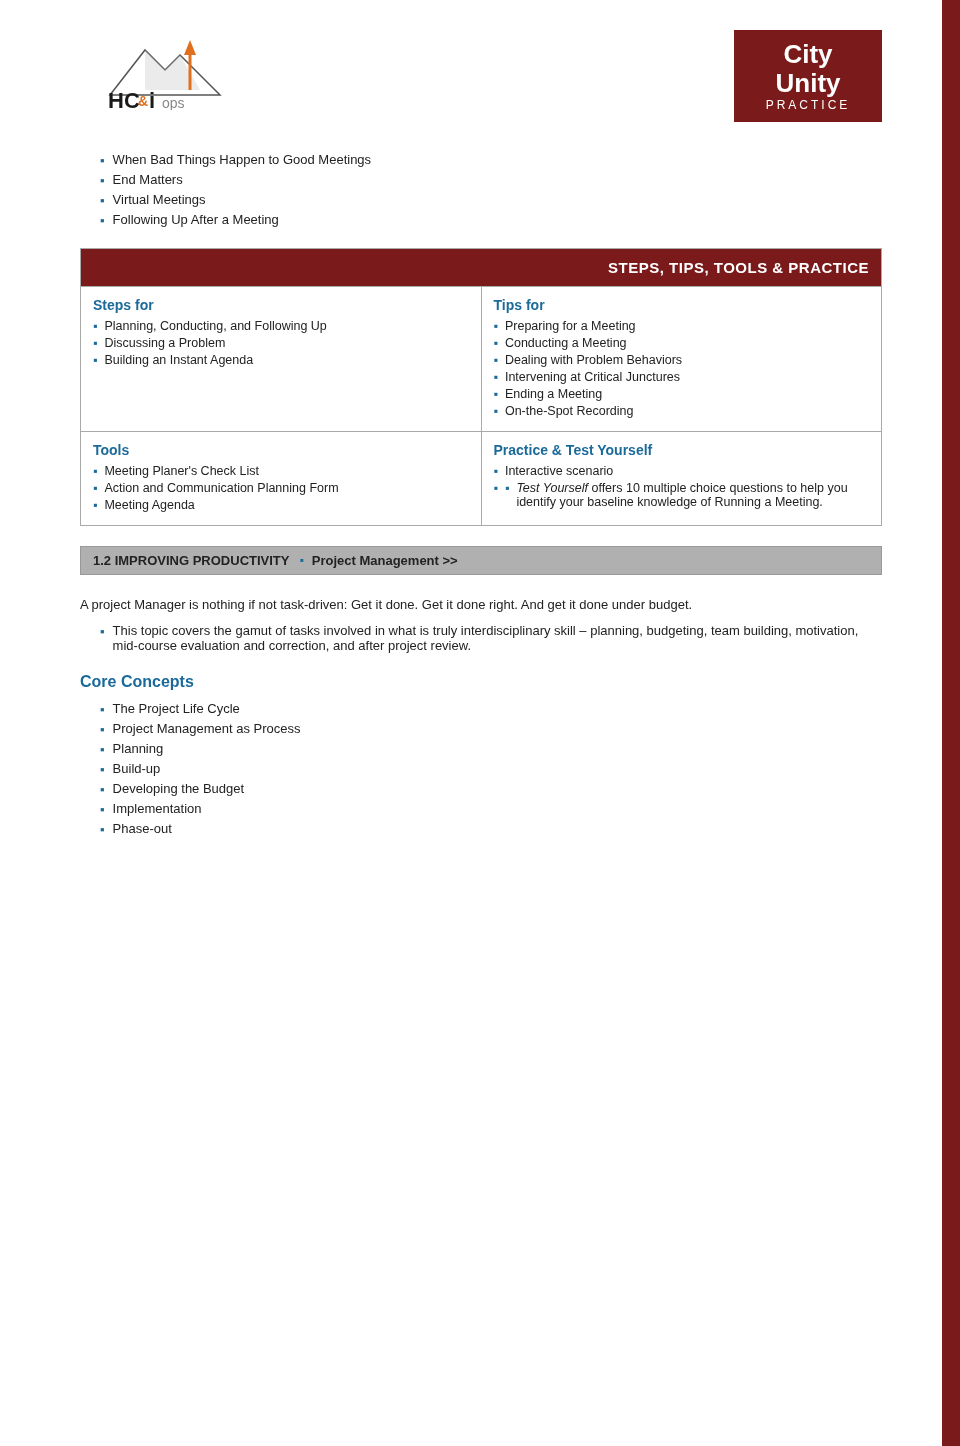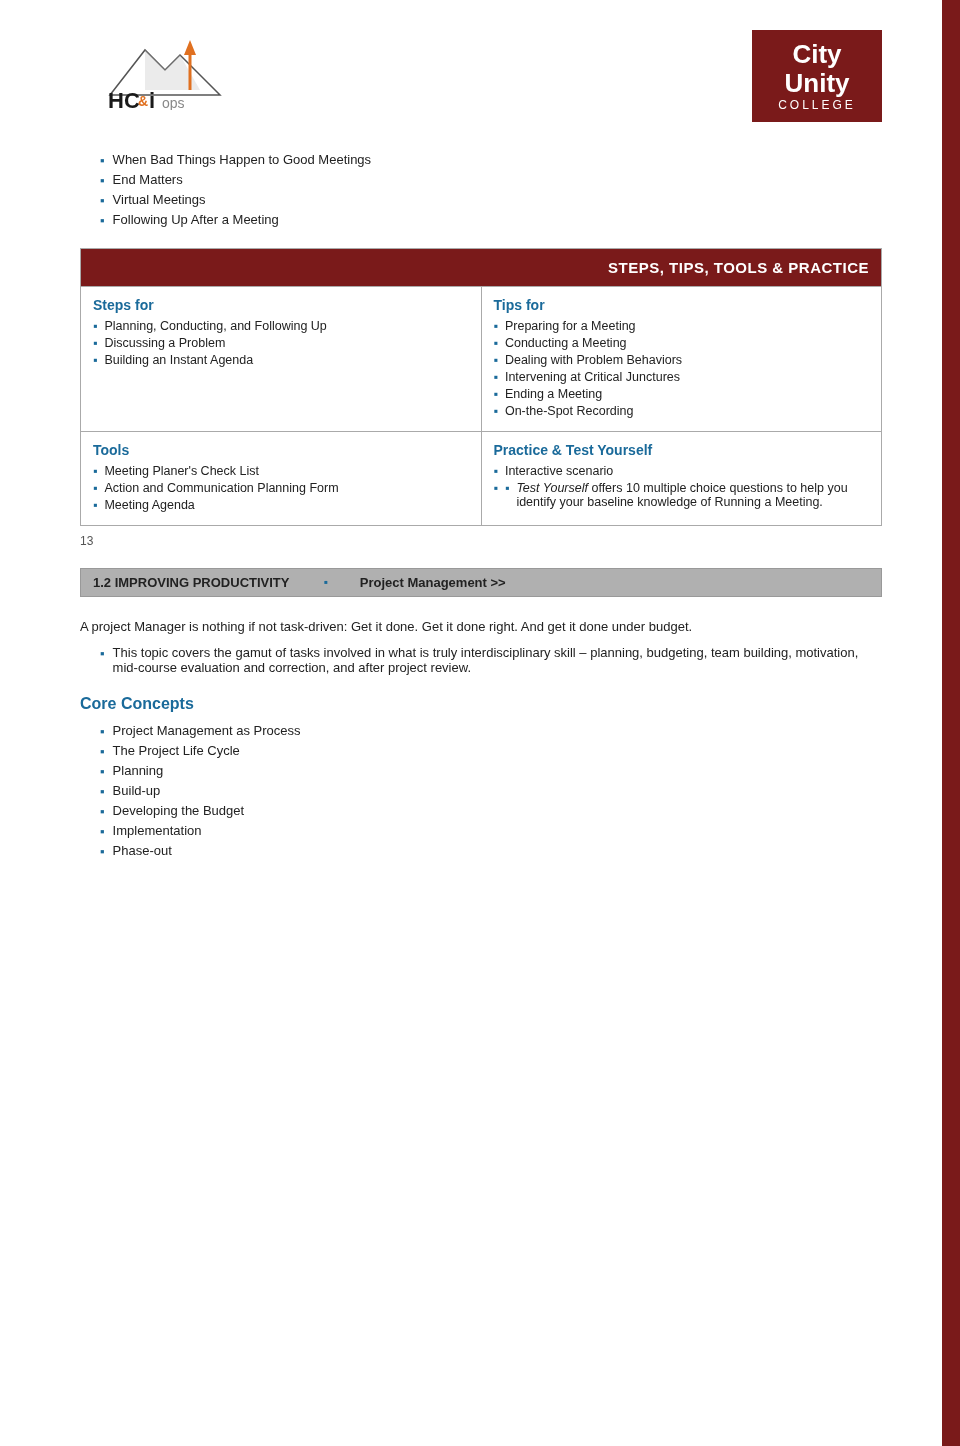--- a/index.html
+++ b/index.html
@@ -46,21 +46,21 @@
 
     
     .city-unity-logo {
       background: #7a1a1a;
       color: white;
       padding: 10px 14px;
       font-size: 22px;
       font-weight: bold;
       text-align: center;
       line-height: 1.1;
-      width: 130px;
+      width: 148px;
     }
 
     .city-unity-logo .city-text { font-size: 26px; font-weight: 900; }
     .city-unity-logo .unity-text { font-size: 26px; font-weight: 900; }
     .city-unity-logo .college-text { font-size: 12px; font-weight: normal; letter-spacing: 3px; margin-top: 2px; }
 
     
     .bullet-list {
       list-style: none;
       margin: 0 0 20px 20px;
@@ -142,21 +142,20 @@
     }
 
     
     .section-bar {
       display: flex;
       align-items: flex-start;
       background: #b0b0b0;
       padding: 6px 12px;
       margin: 20px 0 20px 0;
       border: 1px solid #999;
-      gap: 24px;
     }
 
     .section-bar-title {
       font-weight: bold;
       font-size: 13px;
       color: #222;
       margin-right: 10px;
     }
 
     .section-bar-bullet {
@@ -243,21 +242,21 @@
         <text x="59" y="78" font-size="22" font-weight="900" fill="#1a1a1a" font-family="Arial">i</text>
         <text x="72" y="78" font-size="14" fill="#888" font-family="Arial">ops</text>
 
         <text x="10" y="90" font-size="5" fill="#666" font-family="Arial">HOTEL, CATERING &amp; INSTITUTIONAL OPERATIONS</text>
       </svg>
     </div>
 
     <div class="city-unity-logo">
       <div class="city-text">City</div>
       <div class="unity-text">Unity</div>
-      <div class="college-text">COLLEGE</div>
+      <div class="college-text">PRACTICE</div>
     </div>
   </div>
 
   <ul class="bullet-list">
     <li>When Bad Things Happen to Good Meetings</li>
     <li>End Matters</li>
     <li>Virtual Meetings</li>
     <li>Following Up After a Meeting</li>
   </ul>
 
@@ -305,42 +304,39 @@
             <li>
               <span style="color:#1a6a9a;margin-right:7px;flex-shrink:0;">▪</span>
               <span><span class="italic">Test Yourself</span> offers 10 multiple choice questions to help you identify your baseline knowledge of Running a Meeting.</span>
             </li>
           </ul>
         </td>
       </tr>
     </tbody>
   </table>
 
-  <div style="display:flex; align-items:center; margin: 8px 0 0 0; position:relative;">
-    <span class="page-number" style="position:static; margin-right: auto;">13</span>
-  </div>
 
   <div class="section-bar">
     <span class="section-bar-title">1.2 IMPROVING PRODUCTIVITY</span>
     <span class="section-bar-bullet">▪</span>
     <span class="section-bar-subtitle">Project Management &gt;&gt;</span>
   </div>
 
   <div>
     <p class="body-text">A project Manager is nothing if not task-driven: Get it done. Get it done right. And get it done under budget.</p>
     <ul class="bullet-list">
       <li>This topic covers the gamut of tasks involved in what is truly interdisciplinary skill – planning, budgeting, team building, motivation, mid-course evaluation and correction, and after project review.</li>
     </ul>
   </div>
 
   <div>
     <div class="topic-heading">Core Concepts</div>
     <ul class="bullet-list">
+      <li>The Project Life Cycle</li>
       <li>Project Management as Process</li>
-      <li>The Project Life Cycle</li>
       <li>Planning</li>
       <li>Build-up</li>
       <li>Developing the Budget</li>
       <li>Implementation</li>
       <li>Phase-out</li>
     </ul>
   </div>
 
 
 </div>

